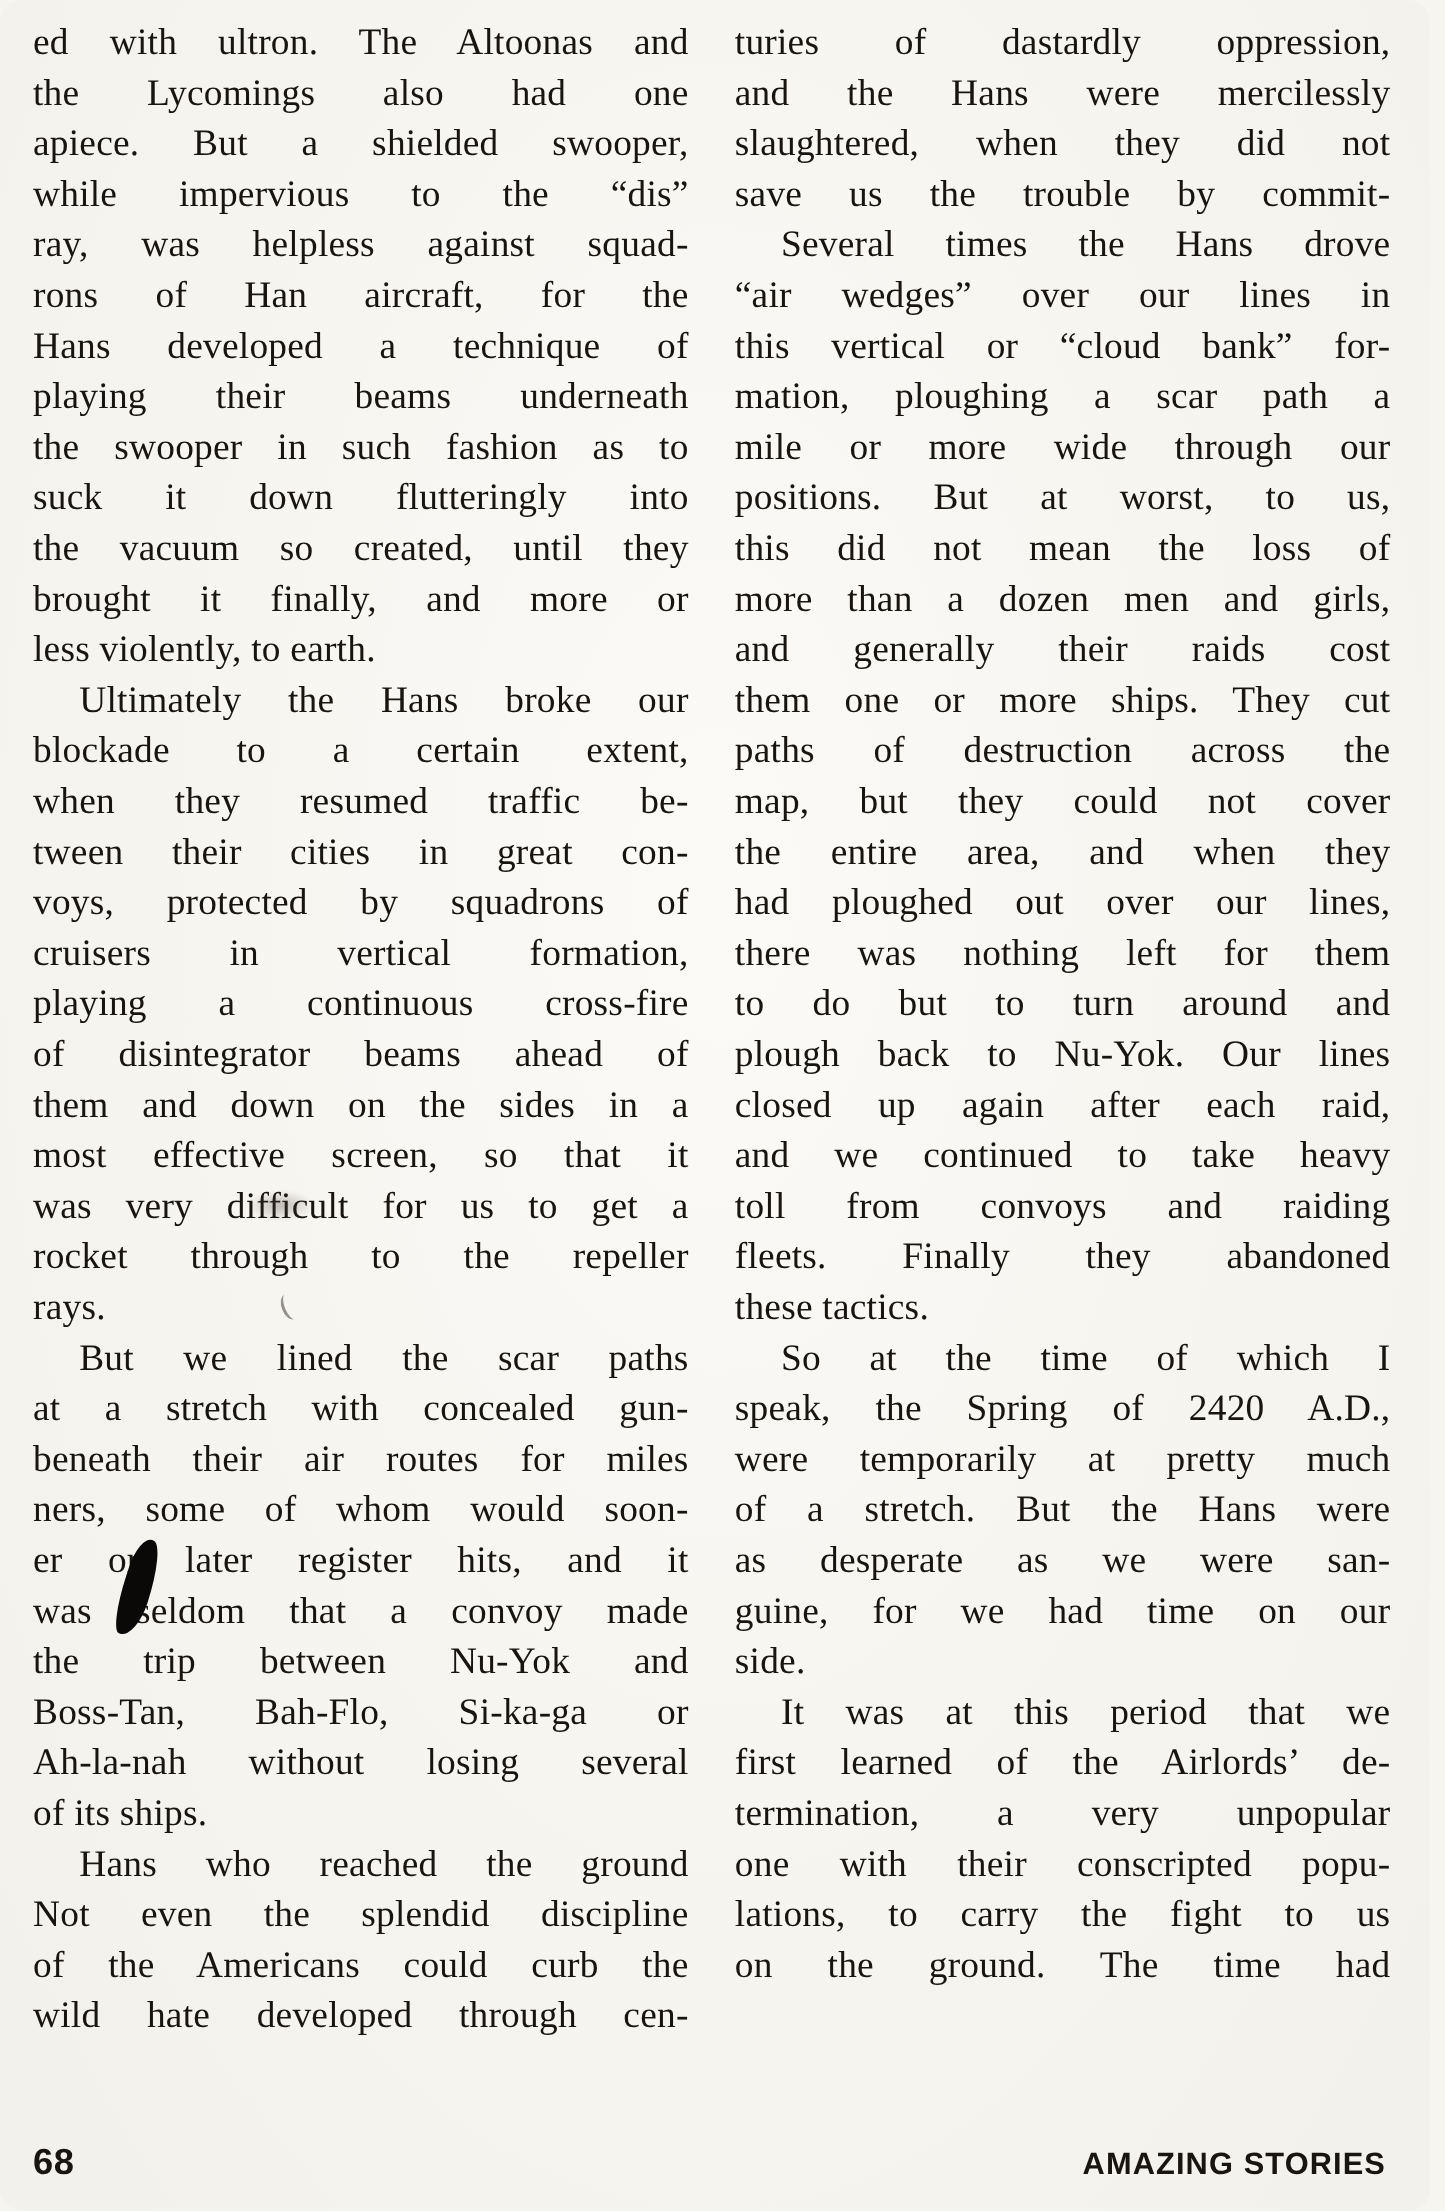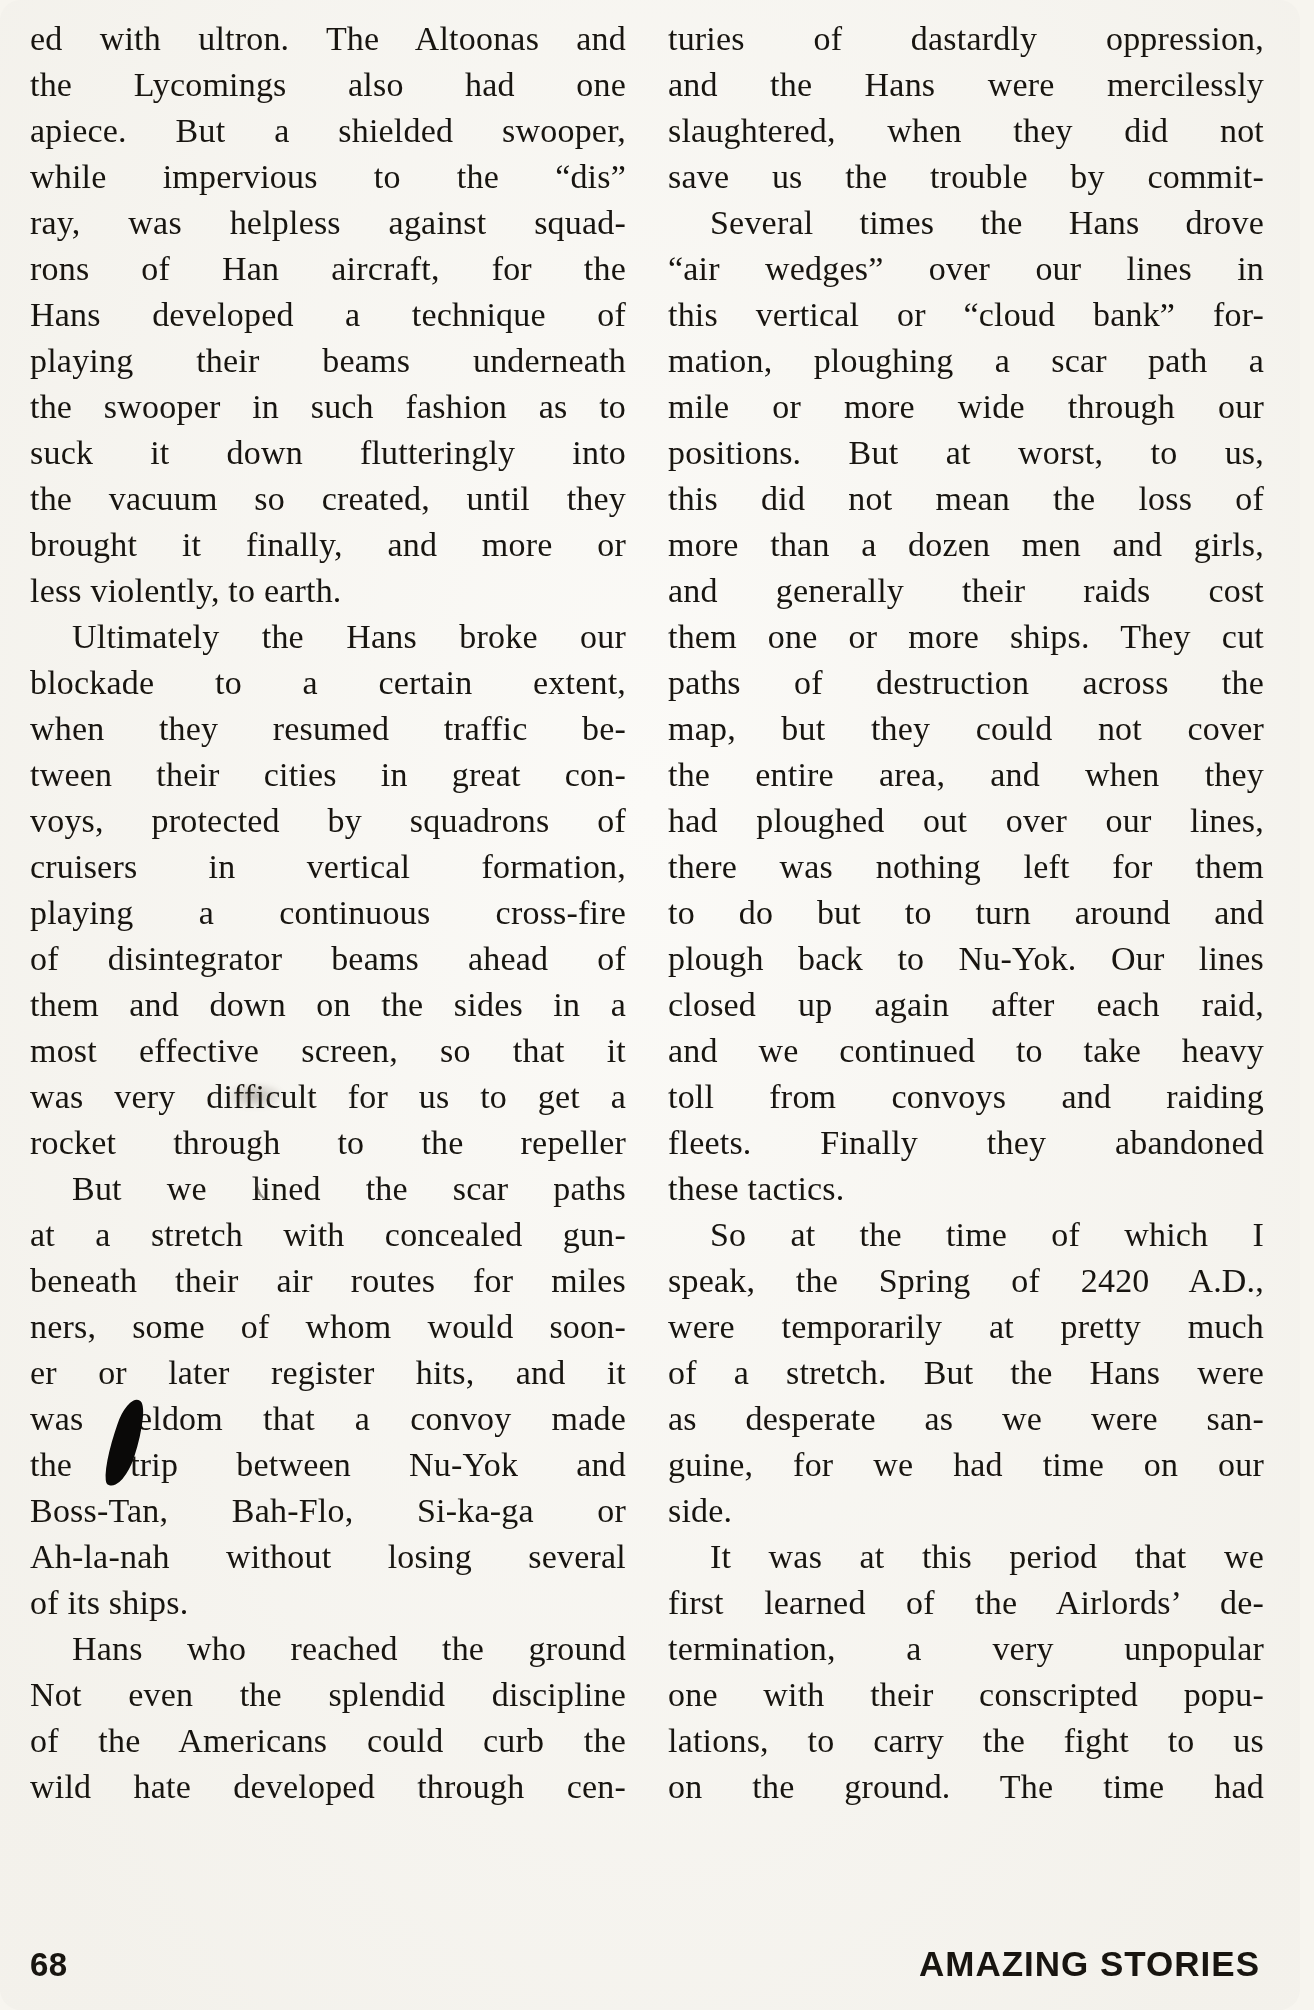--- a/index.html
+++ b/index.html
@@ -58,21 +58,21 @@
     justify-content: space-between;
     align-items: baseline;
     font-family: "Liberation Sans", sans-serif;
     font-weight: bold;
   }
   .page-number {
     font-size: 33px;
     letter-spacing: 0.5px;
   }
   .magazine-title {
-    font-size: 35px;
+    font-size: 28px;
     letter-spacing: 1px;
   }
   
   .ink-blot {
     position: absolute;
     left: 112px;
     top: 1398px;
     width: 26px;
     height: 90px;
     background: #0a0908;
@@ -127,20 +127,21 @@
           <div class="line">when they resumed traffic be-</div>
           <div class="line">tween their cities in great con-</div>
           <div class="line">voys, protected by squadrons of</div>
           <div class="line">cruisers in vertical formation,</div>
           <div class="line">playing a continuous cross-fire</div>
           <div class="line">of disintegrator beams ahead of</div>
           <div class="line">them and down on the sides in a</div>
           <div class="line">most effective screen, so that it</div>
           <div class="line">was very difficult for us to get a</div>
           <div class="line">rocket through to the repeller</div>
+          <div class="line para-end">rays.</div>
         </div>
         <div class="paragraph">
           <div class="line indent">But we lined the scar paths</div>
           <div class="line">at a stretch with concealed gun-</div>
           <div class="line">beneath their air routes for miles</div>
           <div class="line">ners, some of whom would soon-</div>
           <div class="line">er or later register hits, and it</div>
           <div class="line">was seldom that a convoy made</div>
           <div class="line">the trip between Nu-Yok and</div>
           <div class="line">Boss-Tan, Bah-Flo, Si-ka-ga or</div>

